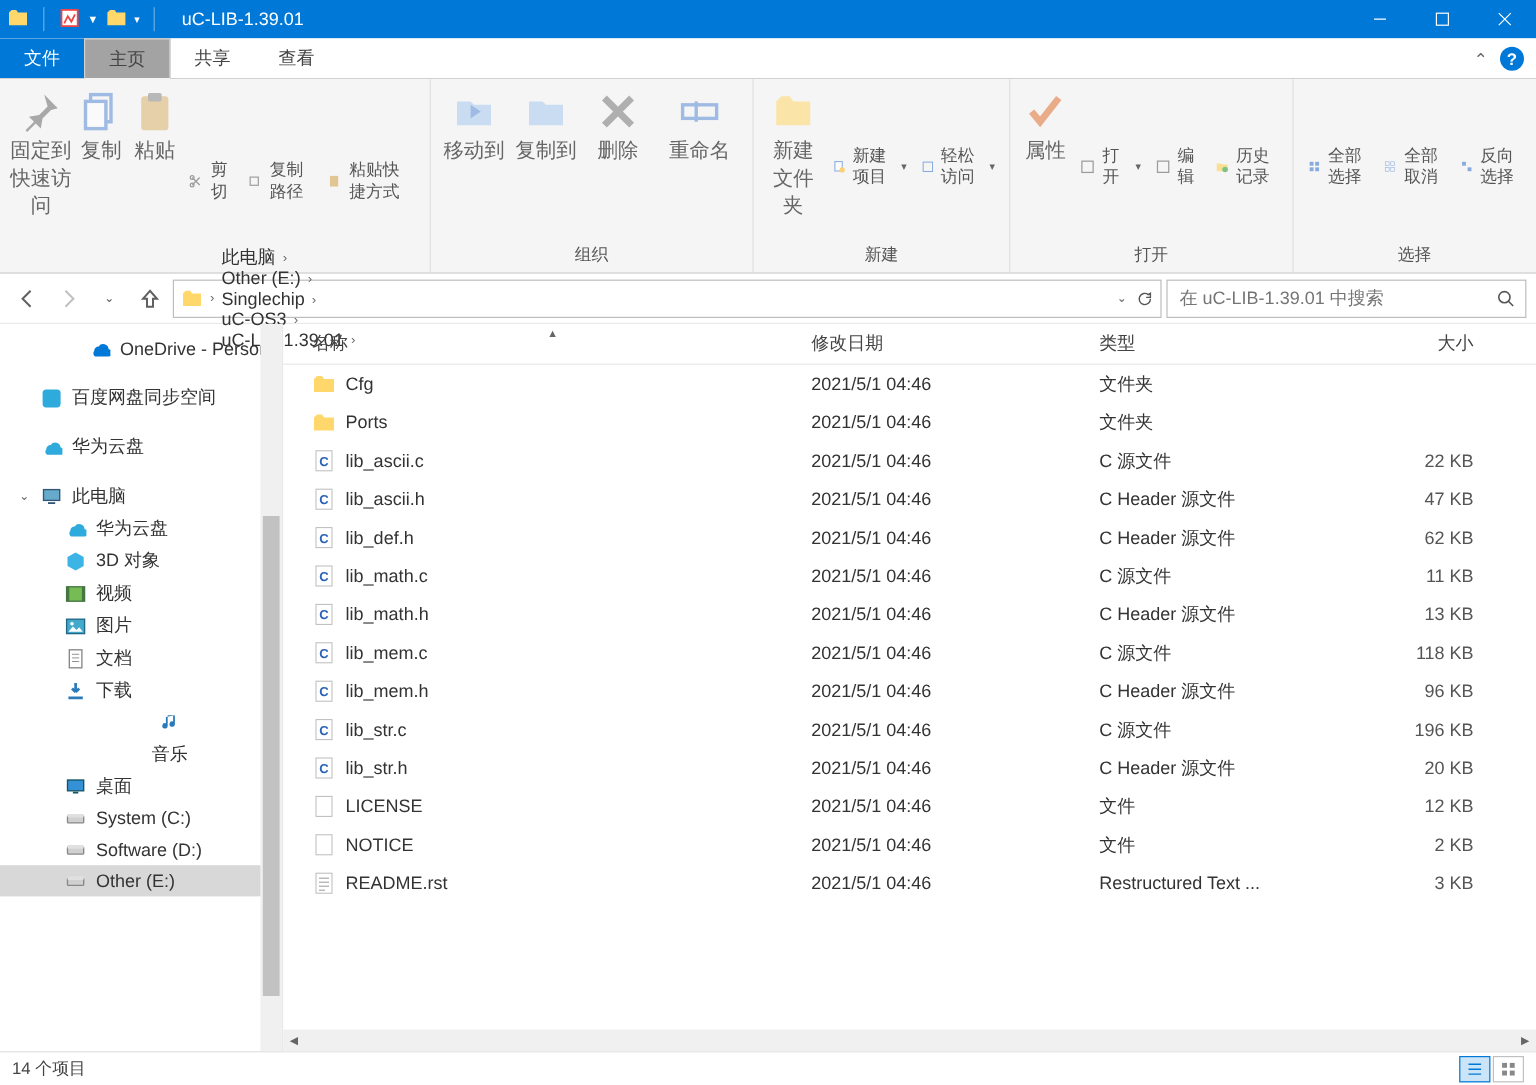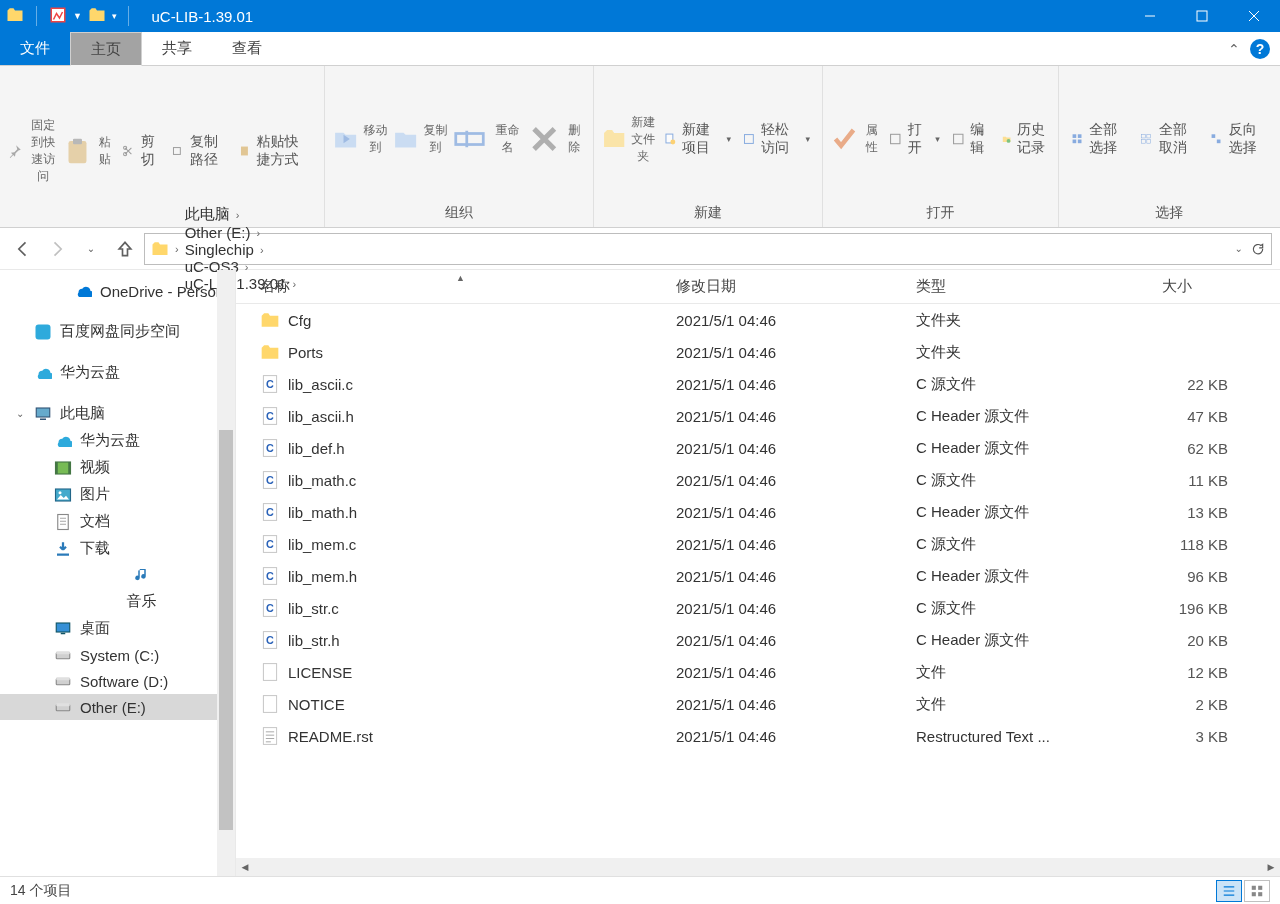--- a/index.html
+++ b/index.html
@@ -19,21 +19,21 @@
   .tab.file { background:#0078d7; color:#fff; }
   .tab.active { background:#a3a3a3; border:1px solid #d0d0d0; border-bottom:1px solid #f5f5f5; margin-bottom:-1px; }
   .tabbar .right { margin-left:auto; display:flex; align-items:center; gap:10px; padding-right:10px; }
   .chevup { transform:rotate(180deg); display:inline-block; color:#666; }
   .helpcircle { width:20px; height:20px; border-radius:50%; background:#0078d7; color:#fff; display:flex; align-items:center; justify-content:center; font-size:14px; font-weight:bold; }
   
   .ribbon { height:162px; background:#f5f5f5; display:flex; border-bottom:1px solid #d0d0d0; }
   .group { display:flex; flex-direction:column; padding:4px 8px 2px 8px; border-right:1px solid #e0e0e0; }
   .grouprow { display:flex; gap:4px; flex:1; }
   .grouplabel { text-align:center; font-size:14px; color:#555; padding:2px 0 3px 0; }
-  .bigbtn { display:flex; flex-direction:row; align-items:center; justify-content:flex-start; width:72px; padding-top:6px; text-align:center; font-size:12px; color:#666; gap:4px; }
+  .bigbtn { display:flex; flex-direction:column; align-items:center; justify-content:flex-start; width:72px; padding-top:6px; text-align:center; font-size:17px; color:#666; gap:4px; }
   .bigbtn.narrow { width:56px; }
   .bigbtn svg { width:34px; height:34px; opacity:0.55; }
   .medlist { display:flex; flex-direction:row; gap:4px; padding-top:6px; }
   .medbtn { display:flex; align-items:center; gap:6px; font-size:14px; color:#555; padding:2px 4px; }
   .medbtn svg { width:18px; height:18px; opacity:0.7; }
   .medbtn .dd { font-size:9px; color:#666; margin-left:2px; }
   
   .navbar { height:42px; display:flex; align-items:center; padding:4px 8px; gap:4px; border-bottom:1px solid #e9e9e9; }
   .navctl { width:30px; height:30px; display:flex; align-items:center; justify-content:center; color:#606060; }
   .navctl.disabled { color:#c0c0c0; }
@@ -134,20 +134,27 @@
   <div class="group">
     <div class="grouprow">
       <div class="bigbtn">
         <svg viewBox="0 0 24 24">
             <path fill="#6a6a6a" d="M14 2l8 8-4 1-5 5-1 6-3-3-5 5-1-1 5-5-3-3 6-1 5-5z"></path>
           </svg>
         <span>固定到快速访问</span>
       </div>
       <div class="bigbtn narrow">
         <svg viewBox="0 0 24 24">
+            <rect x="6" y="2" width="12" height="16" fill="none" stroke="#5a8dd6" stroke-width="2"></rect>
+            <rect x="3" y="6" width="12" height="16" fill="#fff" stroke="#5a8dd6" stroke-width="2"></rect>
+          </svg>
+        <span>复制</span>
+      </div>
+      <div class="bigbtn narrow">
+        <svg viewBox="0 0 24 24">
             <rect x="4" y="3" width="16" height="20" rx="2" fill="#d9b36c"></rect>
             <rect x="8" y="1" width="8" height="5" rx="1" fill="#888"></rect>
           </svg>
         <span>粘贴</span>
       </div>
       <div class="medlist">
         <div class="medbtn">
             <svg viewBox="0 0 24 24">
               <path d="M6 6l12 12M18 6L6 18" stroke="#777" stroke-width="2"></path>
               <circle cx="6" cy="6" r="3" fill="none" stroke="#777" stroke-width="2"></circle>
@@ -179,32 +186,32 @@
             <path d="M16 12l-6 4v-8z" fill="#5a8dd6"></path>
           </svg>
           <span>移动到</span>
         </div>
       <div class="bigbtn narrow">
           <svg viewBox="0 0 24 24">
             <path fill="#a8c9f0" d="M2 6h8l2 2h10v12H2z"></path>
           </svg>
           <span>复制到</span>
         </div>
+      <div class="bigbtn narrow">
+          <svg viewBox="0 0 24 24">
+            <path d="M4 4l16 16M20 4L4 20" stroke="#777" stroke-width="4"></path>
+          </svg>
+          <span>删除</span>
+        </div>
       <div class="bigbtn">
           <svg viewBox="0 0 24 24">
             <rect x="2" y="8" width="20" height="8" fill="none" stroke="#5a8dd6" stroke-width="2"></rect>
             <path d="M10 6v12" stroke="#5a8dd6" stroke-width="2"></path>
           </svg>
           <span>重命名</span>
-        </div>
-      <div class="bigbtn narrow">
-          <svg viewBox="0 0 24 24">
-            <path d="M4 4l16 16M20 4L4 20" stroke="#777" stroke-width="4"></path>
-          </svg>
-          <span>删除</span>
         </div>
     </div>
     <div class="grouplabel">组织</div>
   </div>
 
   <div class="group">
     <div class="grouprow">
       <div class="bigbtn">
           <svg viewBox="0 0 24 24">
             <path fill="#ffd76b" d="M2 6l3-3h5l2 3h10v14H2z"></path>
@@ -347,20 +354,27 @@
           <span class="sep">›</span>
         </span>
       </span>
     <div class="ab-right">
       <span style="font-size:10px;color:#666;">⌄</span>
       <svg viewBox="0 0 24 24">
           <path d="M20 12a8 8 0 11-3-6l3-2v6h-6" fill="none" stroke="#555" stroke-width="2"></path>
         </svg>
     </div>
   </div>
+  <div class="searchbox">
+    <input placeholder="在 uC-LIB-1.39.01 中搜索" style="">
+    <svg viewBox="0 0 24 24">
+        <circle cx="10" cy="10" r="7" fill="none" stroke="#555" stroke-width="2"></circle>
+        <path d="M15 15l6 6" stroke="#555" stroke-width="2"></path>
+      </svg>
+  </div>
 </div>
 
 <div class="mainarea">
   <div class="sidebar">
     <div id="sidebar-items">
         <div class="sideitem sp" style="position: relative; margin-left: 40px;">
           <svg viewBox="0 0 24 24">
             <path fill="#0078d7" d="M6 14a5 5 0 015-5 6 6 0 0111 3 4 4 0 010 8H7a4 4 0 01-1-6z"></path>
           </svg>
           <span>OneDrive - Personal</span>
@@ -383,20 +397,26 @@
             <rect x="3" y="4" width="18" height="12" fill="#6ac" stroke="#357" stroke-width="1.5"></rect>
             <rect x="8" y="18" width="8" height="2" fill="#357"></rect>
           </svg>
           <span>此电脑</span>
         </div>
         <div class="sideitem l2" style="position: relative;">
           <svg viewBox="0 0 24 24">
             <path fill="#2eaadc" d="M6 14a5 5 0 015-5 6 6 0 0111 3 4 4 0 010 8H7a4 4 0 01-1-6z"></path>
           </svg>
           <span>华为云盘</span>
+        </div>
+        <div class="sideitem l2" style="position: relative;">
+          <svg viewBox="0 0 24 24">
+            <path fill="#3cb4e6" d="M12 2l9 5v10l-9 5-9-5V7z"></path>
+          </svg>
+          <span>3D 对象</span>
         </div>
         <div class="sideitem l2" style="position: relative;">
           <svg viewBox="0 0 24 24">
             <rect x="2" y="4" width="20" height="16" fill="#7b5" stroke="#474" stroke-width="1.5"></rect>
             <rect x="2" y="4" width="3" height="16" fill="#474"></rect>
             <rect x="19" y="4" width="3" height="16" fill="#474"></rect>
           </svg>
           <span>视频</span>
         </div>
         <div class="sideitem l2" style="position: relative;">
@@ -458,21 +478,21 @@
       </div>
     <div class="track">
       <div class="thumb" style="top:160px; height:400px;"></div>
     </div>
   </div>
   <div class="filelist">
     <div class="colhead">
       <div class="cname" style="position:relative"><span class="sortind">▲</span><span>名称</span></div>
       <div class="cdate">修改日期</div>
       <div class="ctype">类型</div>
-      <div class="csize" style="text-align:center">大小</div>
+      <div class="csize" style="text-align:right">大小</div>
     </div>
     <div class="rows" id="file-rows">
         <div class="row">
           <div class="cname">
             <svg viewBox="0 0 24 24">
               <path fill="#ffd76b" d="M2 7l3-3h5l2 3h10v13H2z"></path>
             </svg>
             <span>Cfg</span>
           </div>
           <div class="cdate">2021/5/1 04:46</div>

